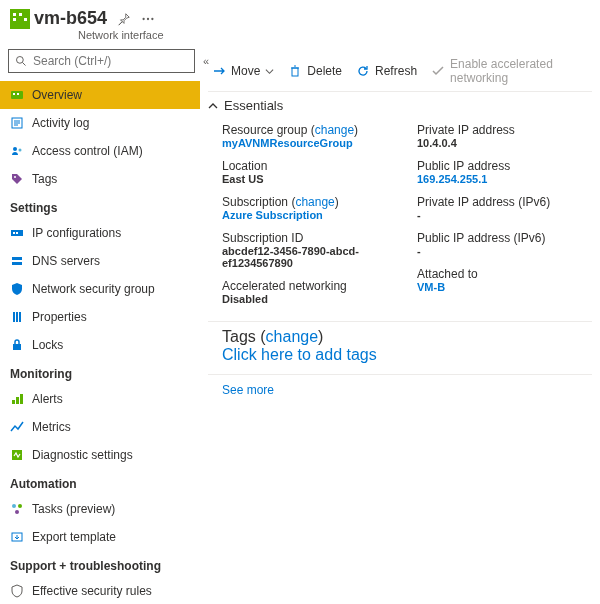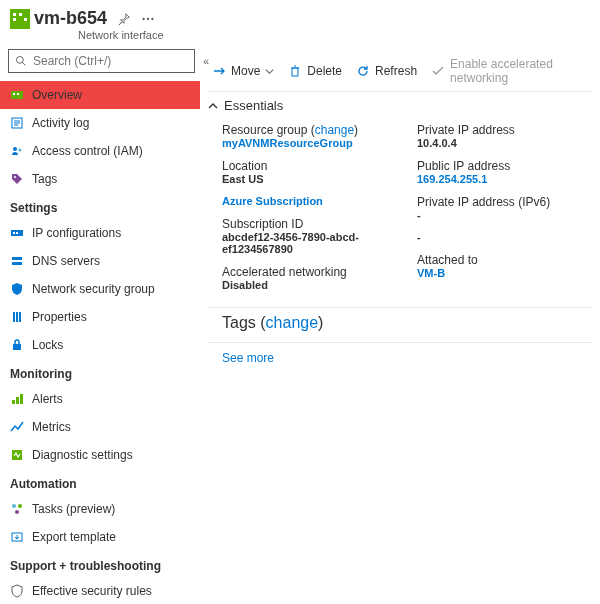--- a/index.html
+++ b/index.html
@@ -17,21 +17,21 @@
   .subtitle { font-size: 11px; color: #605e5c; padding: 0 10px 8px 38px; margin-top: -2px; margin-left: 40px; }
 
   
   .search-row { display: flex; align-items: center; padding: 0 8px 8px 8px; gap: 8px; }
   .search-box { flex: 1; display: flex; align-items: center; border: 1px solid #605e5c; height: 24px; padding: 0 6px; gap: 6px; color: #605e5c; background: #fff; }
   .search-box input { border: none; outline: none; font-size: 12px; flex: 1; color: #323130; }
   .chevrons { color: #605e5c; font-size: 11px; cursor: pointer; }
 
   
   .nav-item { display: flex; align-items: center; height: 28px; padding: 0 10px; gap: 8px; cursor: pointer; }
-  .nav-item.active { background: #ef4444; }
+  .nav-item.active { background: #eab308; }
   .nav-item .icn { width: 14px; height: 14px; display: inline-flex; align-items: center; justify-content: center; flex: 0 0 14px; }
   .nav-section { font-weight: 600; font-size: 12px; padding: 8px 10px 4px 10px; color: #323130; }
 
   
   .cmdbar { display: flex; align-items: center; gap: 14px; padding: 8px 4px 6px 4px; border-bottom: 1px solid #edebe9; color: #323130; }
   .cmd { display: flex; align-items: center; gap: 5px; font-size: 12px; cursor: pointer; }
   .cmd .ci { width: 14px; height: 14px; display: inline-flex; align-items: center; justify-content: center; }
   .cmd.disabled { color: #a19f9d; }
 
   
@@ -303,20 +303,21 @@
       <div class="col">
         <div class="field">
           <div class="f-label"><span>Resource group</span> (<span class="chg link">change</span>)</div>
           <div class="f-value link">myAVNMResourceGroup</div>
         </div>
         <div class="field">
           <div class="f-label">Location</div>
           <div class="f-value">East US</div>
         </div>
         <div class="field">
+          <div class="f-label"><span>Subscription</span> (<span class="chg link">change</span>)</div>
           <div class="f-value link">Azure Subscription</div>
         </div>
         <div class="field">
           <div class="f-label">Subscription ID</div>
           <div class="f-value">abcdef12-3456-7890-abcd-ef1234567890</div>
         </div>
         <div class="field">
           <div class="f-label">Accelerated networking</div>
           <div class="f-value">Disabled</div>
         </div>
@@ -328,29 +329,31 @@
         </div>
         <div class="field">
           <div class="f-label">Public IP address</div>
           <div class="f-value link">169.254.255.1</div>
         </div>
         <div class="field">
           <div class="f-label">Private IP address (IPv6)</div>
           <div class="f-value">-</div>
         </div>
         <div class="field">
+          <div class="f-label">Public IP address (IPv6)</div>
           <div class="f-value">-</div>
         </div>
         <div class="field">
           <div class="f-label">Attached to</div>
           <div class="f-value link">VM-B</div>
         </div>
       </div>
     </div>
 
     <div class="tags-row">
       <span>Tags</span> (<span class="link">change</span>)<br>
+      <span class="link">Click here to add tags</span>
     </div>
     <div style="border-bottom:1px solid #edebe9; margin-top:6px;"></div>
 
     <div class="seemore"><a>See more</a></div>
   </div>
 </div>
 
 </body></html>

